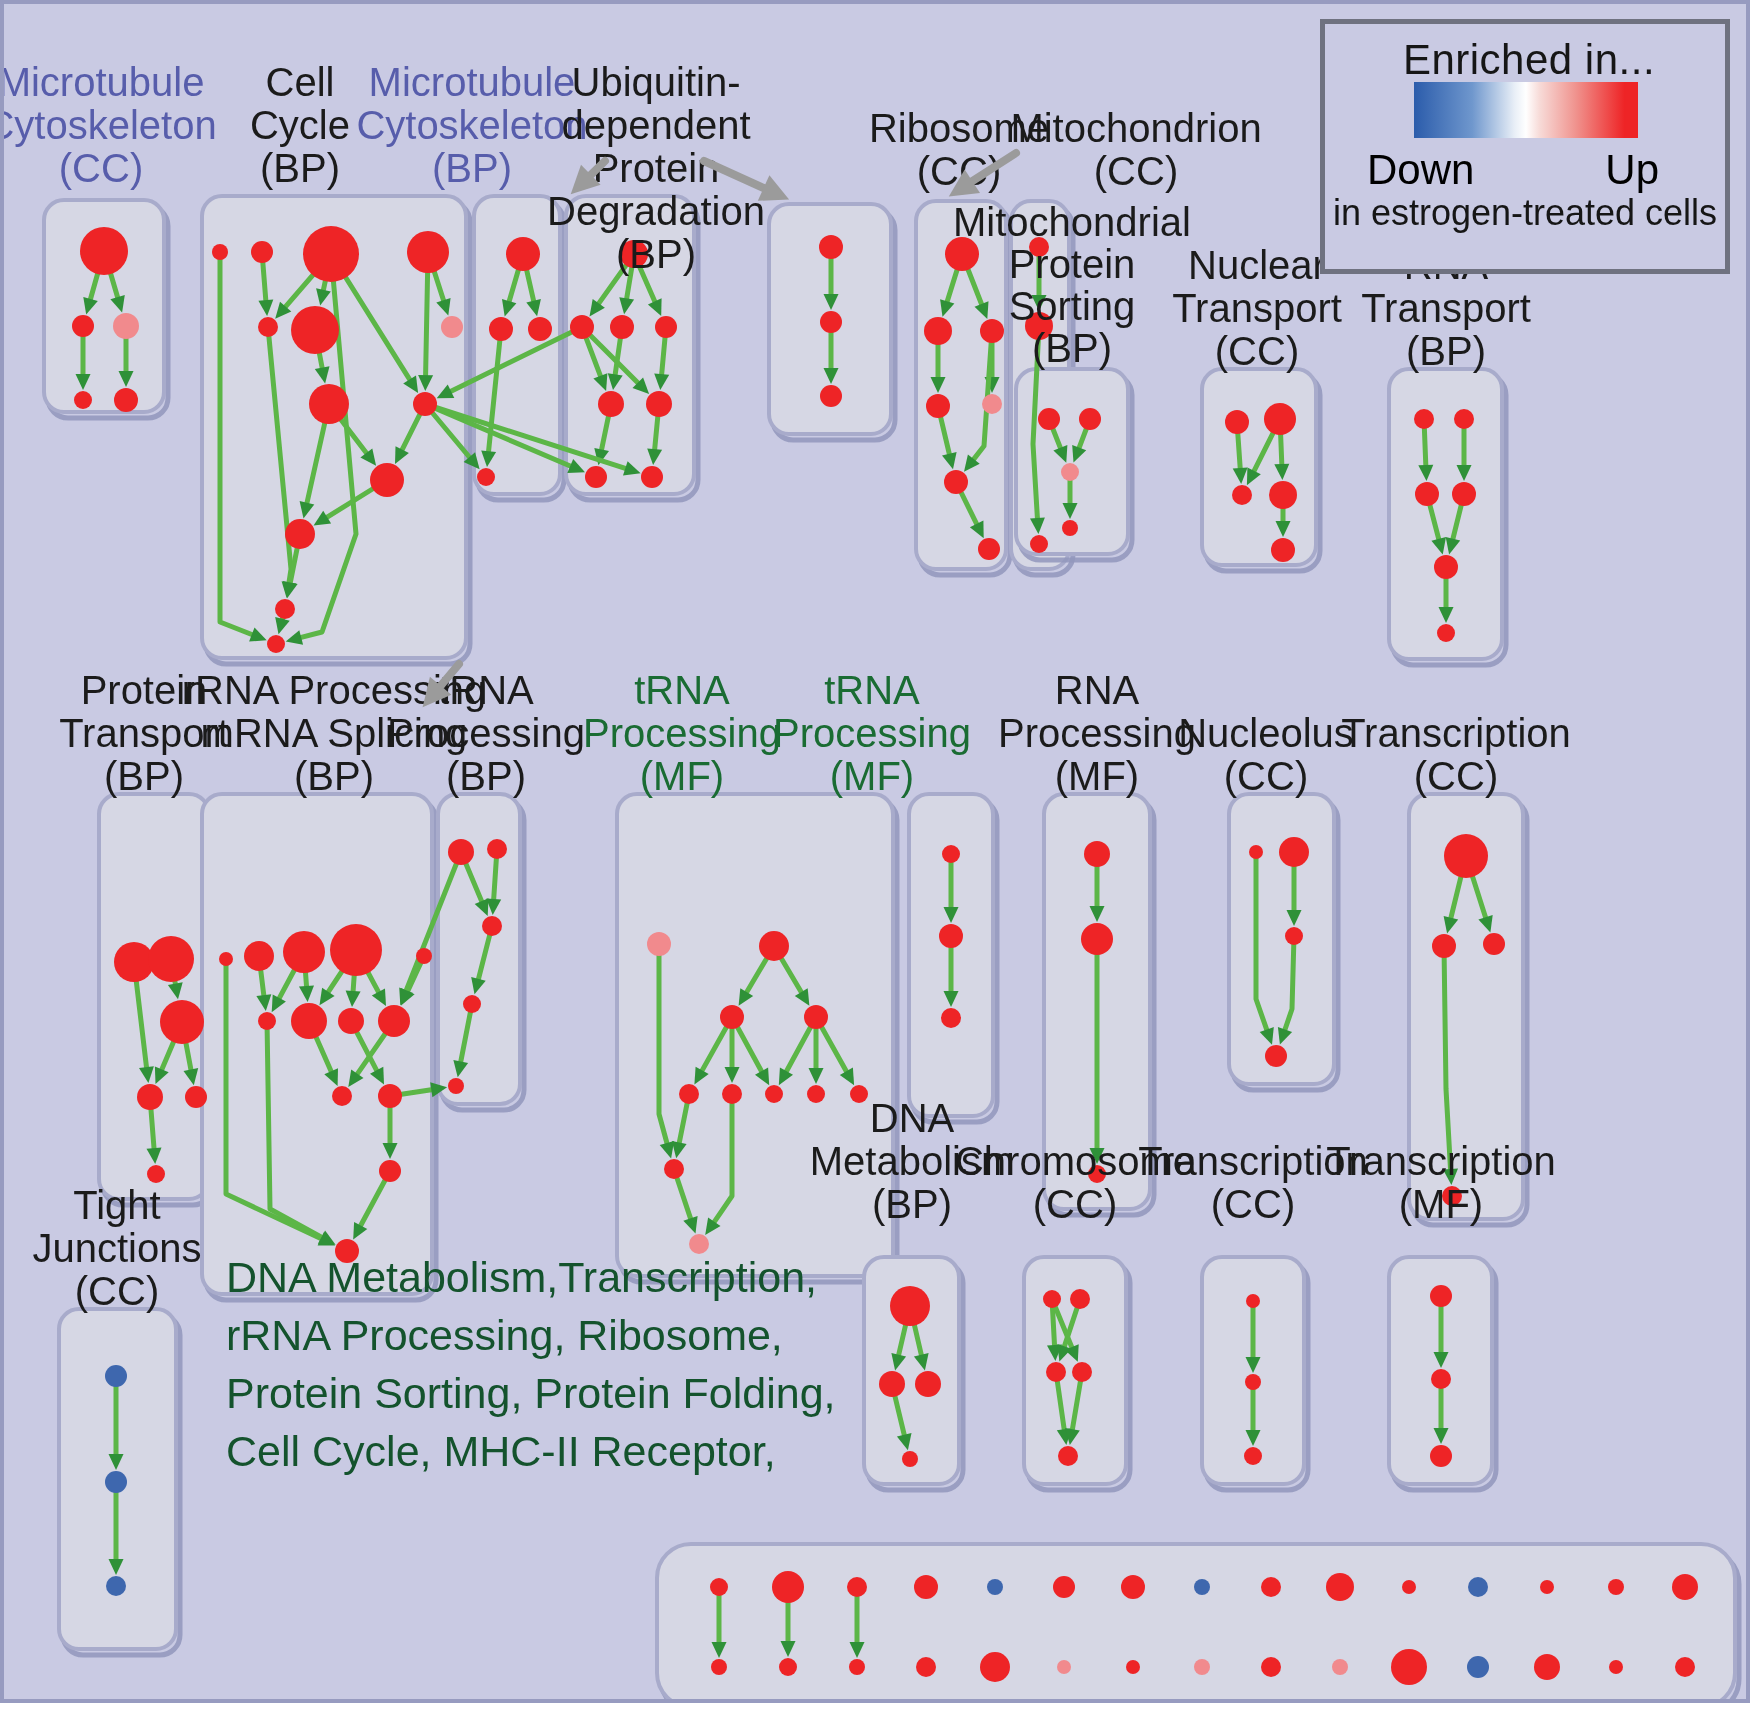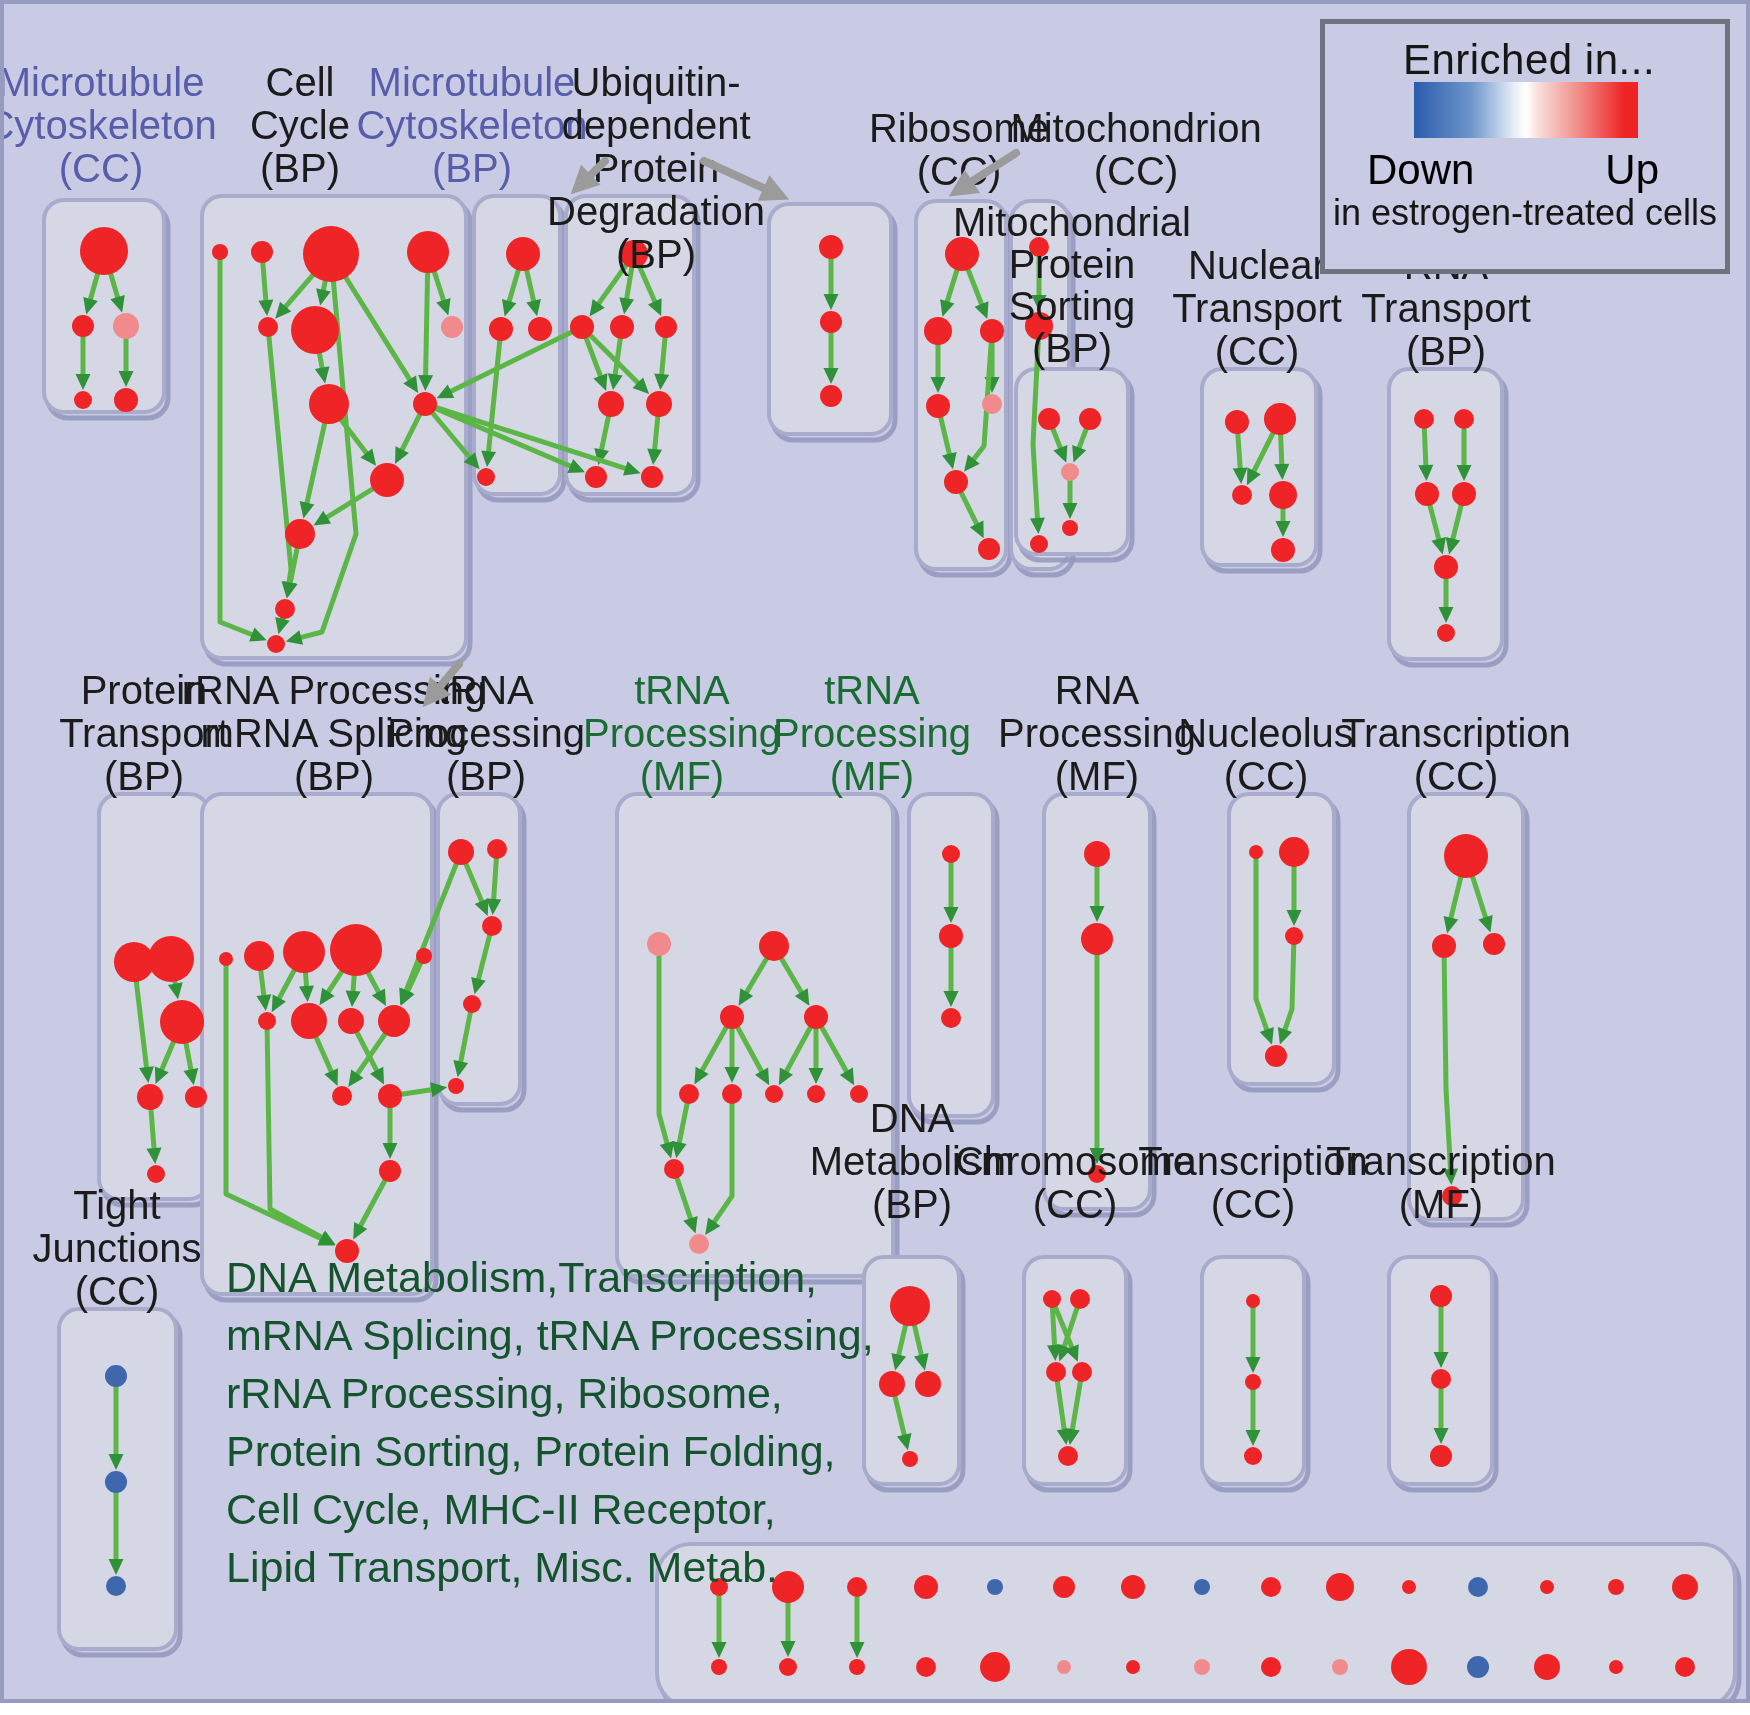--- a/index.html
+++ b/index.html
@@ -508,19 +508,17 @@
     <div class="legend-bar"></div>
     <div class="legend-axis">
       <span>Down</span>
       <span>Up</span>
     </div>
     <div class="legend-sub s1">in estrogen-treated cells</div>
   </div>
 
   <div class="misc-text">
     <div>DNA Metabolism,Transcription,</div>
-    <div>mRNA Splicing, tRNA Processing,</div>
     <div>rRNA Processing, Ribosome,</div>
     <div>Protein Sorting, Protein Folding,</div>
     <div>Cell Cycle, MHC-II Receptor,</div>
-    <div>Lipid Transport, Misc. Metab.</div>
   </div>
 </div>
 
 </body></html>

